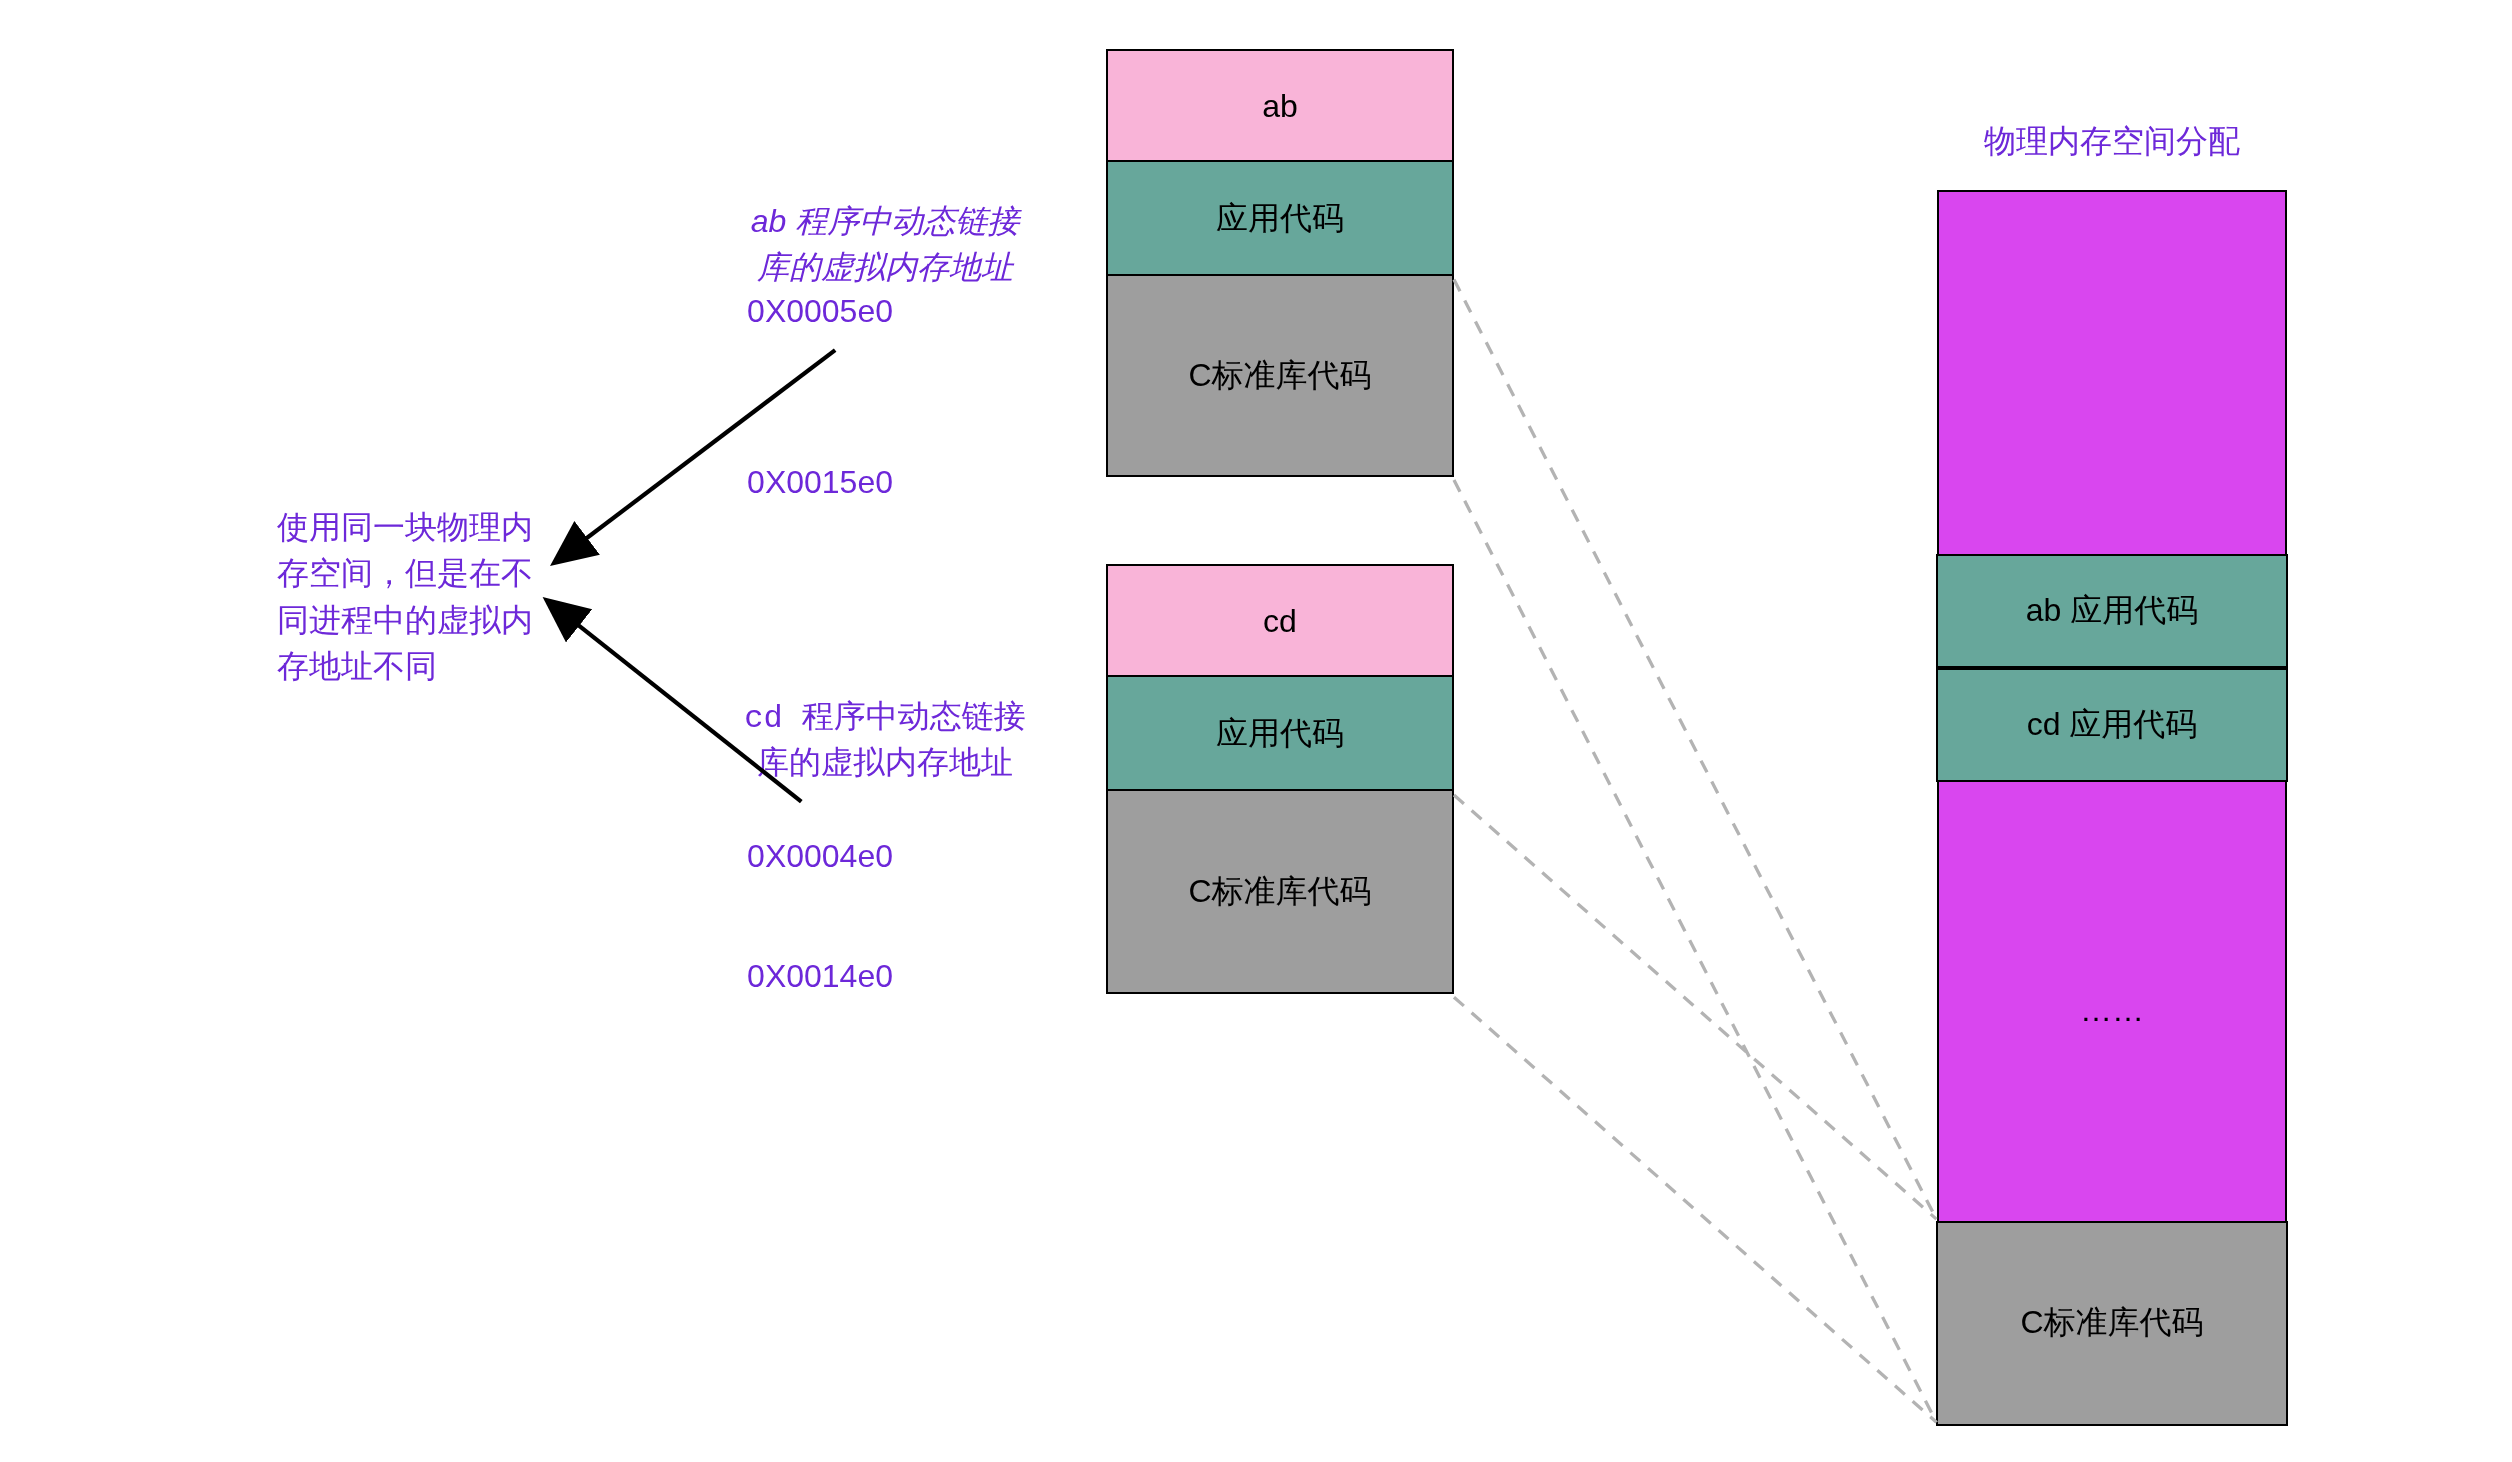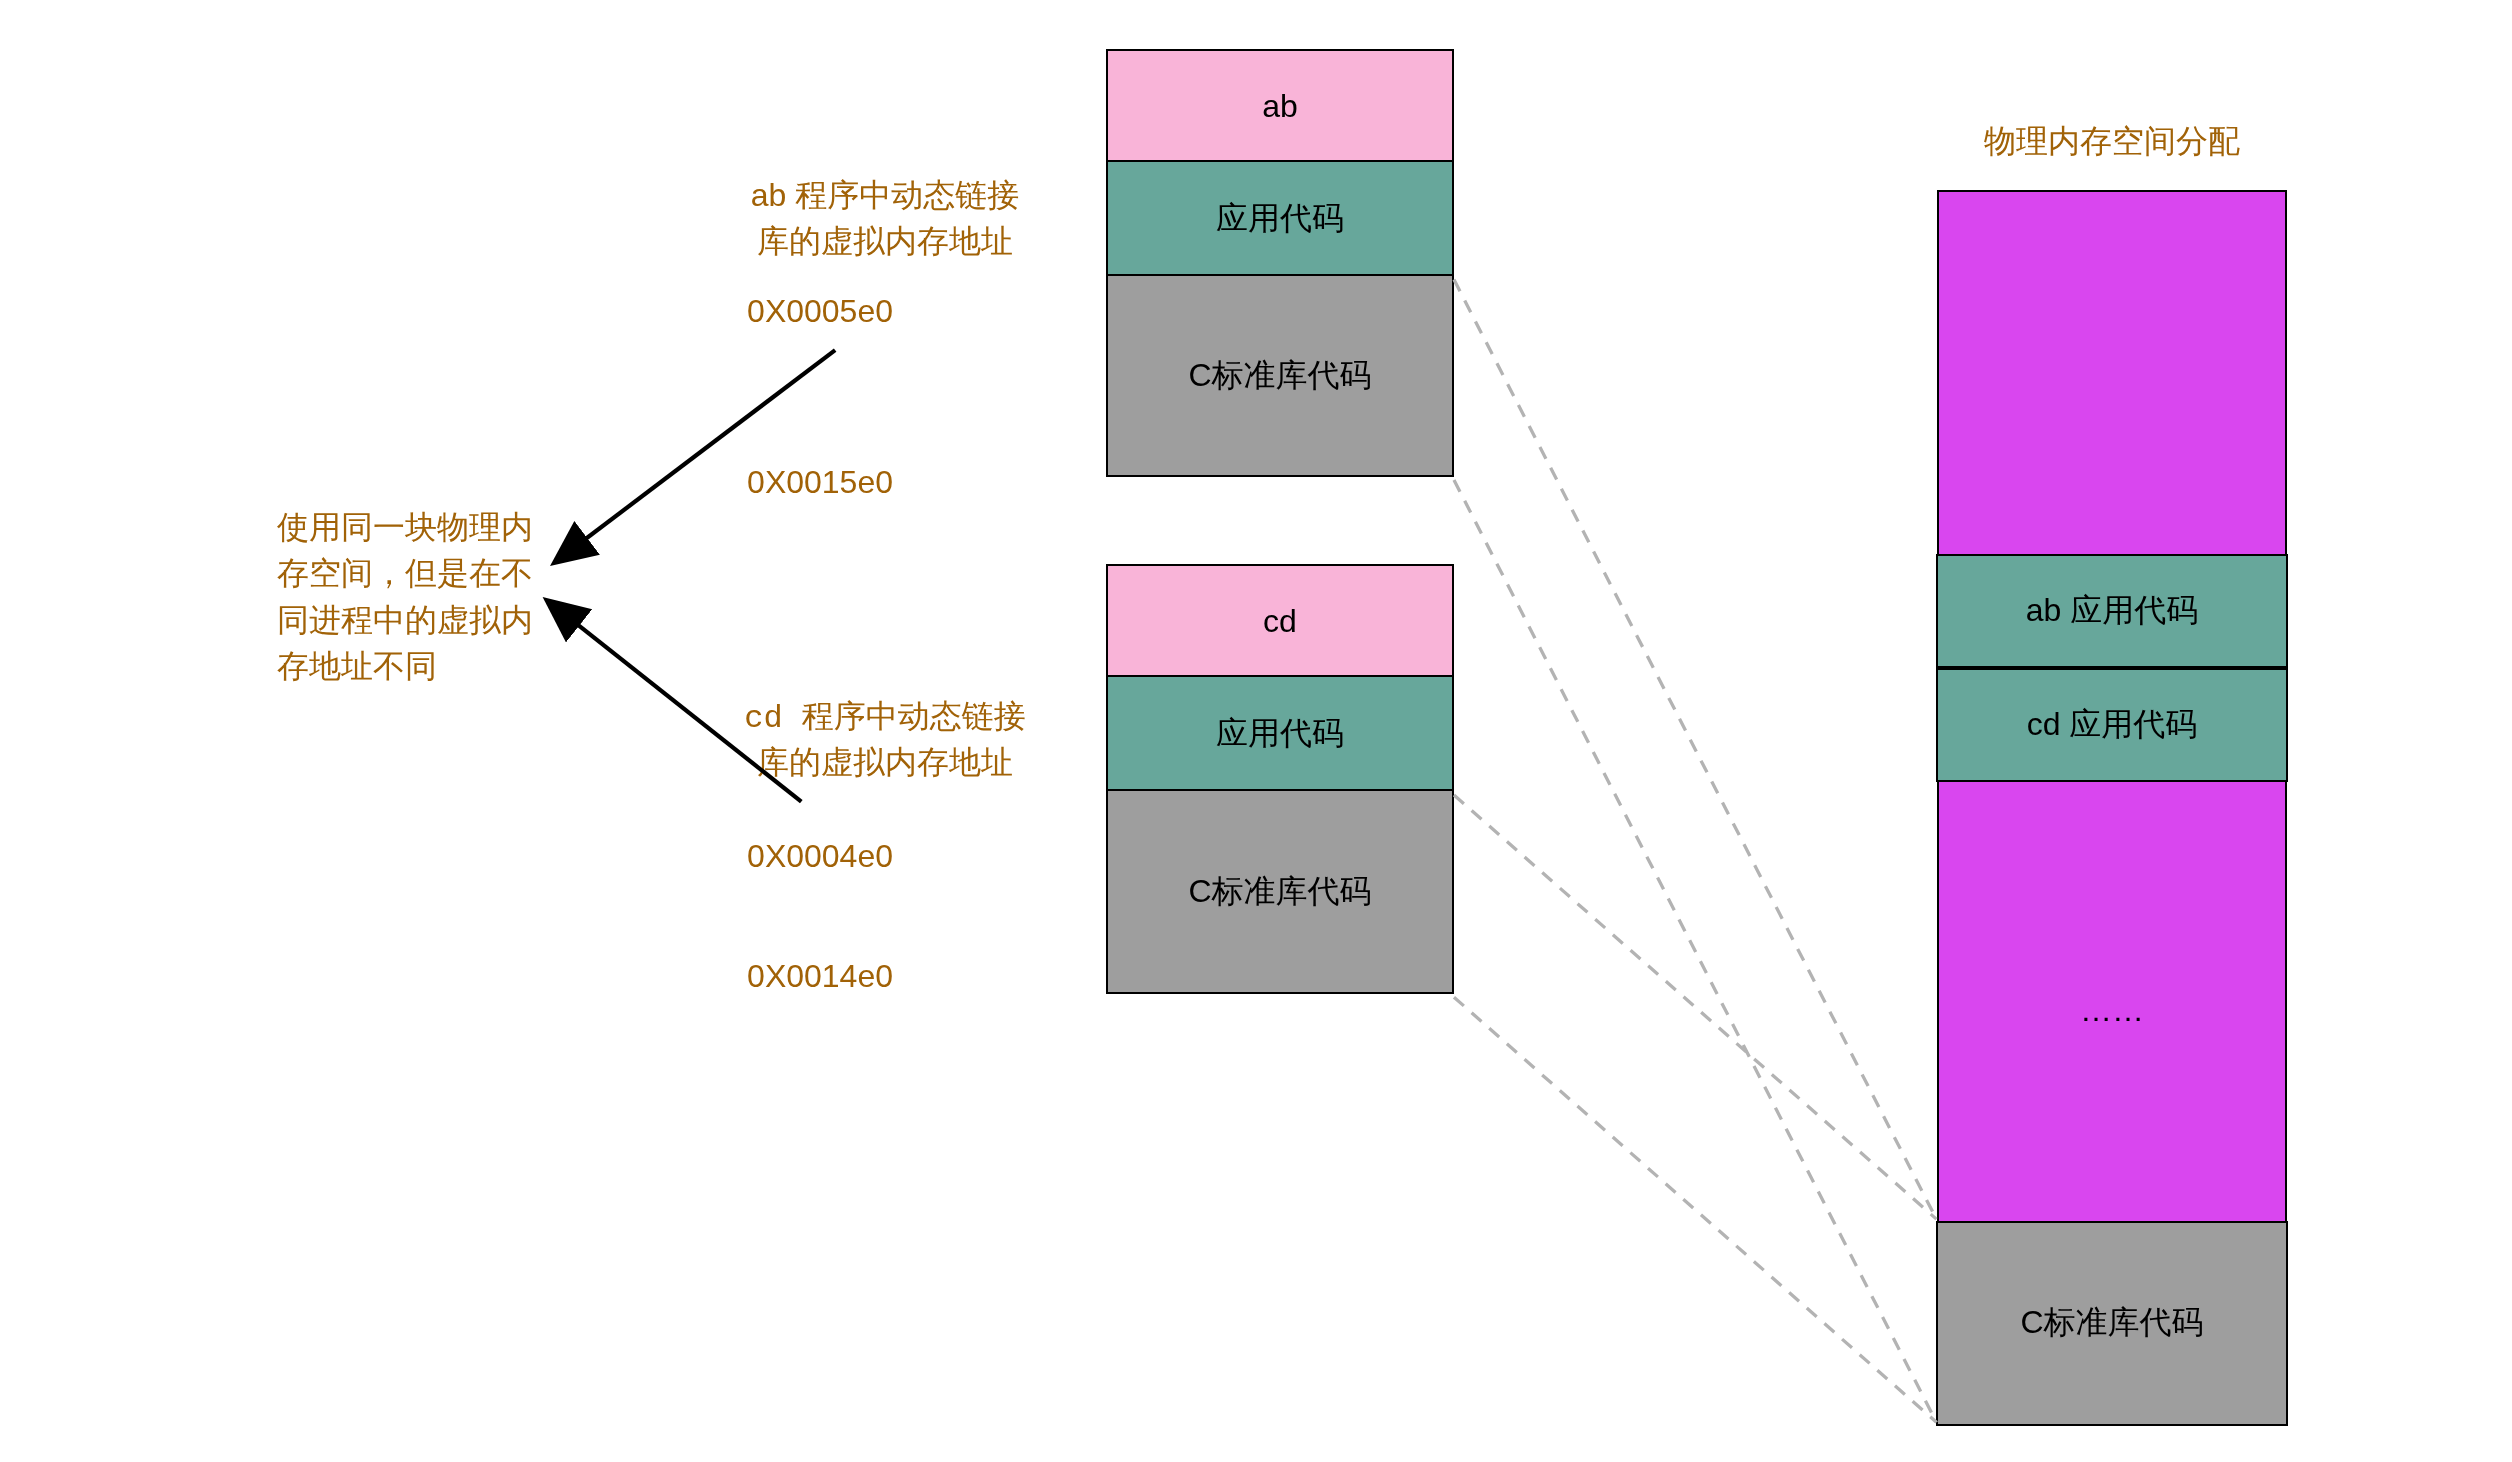--- a/index.html
+++ b/index.html
@@ -10,21 +10,21 @@
   }
   #canvas {
     position: relative;
     width: 2512px;
     height: 1463px;
     background: #ffffff;
     overflow: hidden;
   }
   .txt {
     position: absolute;
-    color: #a16207;
+    color: #6d28d9;
     font-size: 32px;
     line-height: 1.45;
     white-space: pre-line;
   }
   .center { text-align: center; }
   .right  { text-align: right; }
 
   
   .stack {
     position: absolute;
@@ -90,21 +90,21 @@
 </head>
 <body>
 
 <div id="canvas">
 
   <div class="txt" style="left:277px; top:504px; width:282px;">使用同一块物理内
 存空间，但是在不
 同进程中的虚拟内
 存地址不同</div>
 
-  <div class="txt center" style="left:710px; top:172px; width:350px;">ab 程序中动态链接
+  <div class="txt center" style="left:710px; top:198px; width:350px;font-style:italic;">ab 程序中动态链接
 库的虚拟内存地址</div>
   <div class="txt right" style="left:658px; top:288px; width:235px;">0X0005e0</div>
   <div class="txt right" style="left:658px; top:459px; width:235px;">0X0015e0</div>
 
   <div class="txt center" style="left:710px; top:696px; width:350px;font-family:Liberation Mono, monospace;">cd 程序中动态链接
 库的虚拟内存地址</div>
   <div class="txt right" style="left:658px; top:833px; width:235px;">0X0004e0</div>
   <div class="txt right" style="left:658px; top:953px; width:235px;">0X0014e0</div>
 
   <div class="stack" style="top:49px;">

